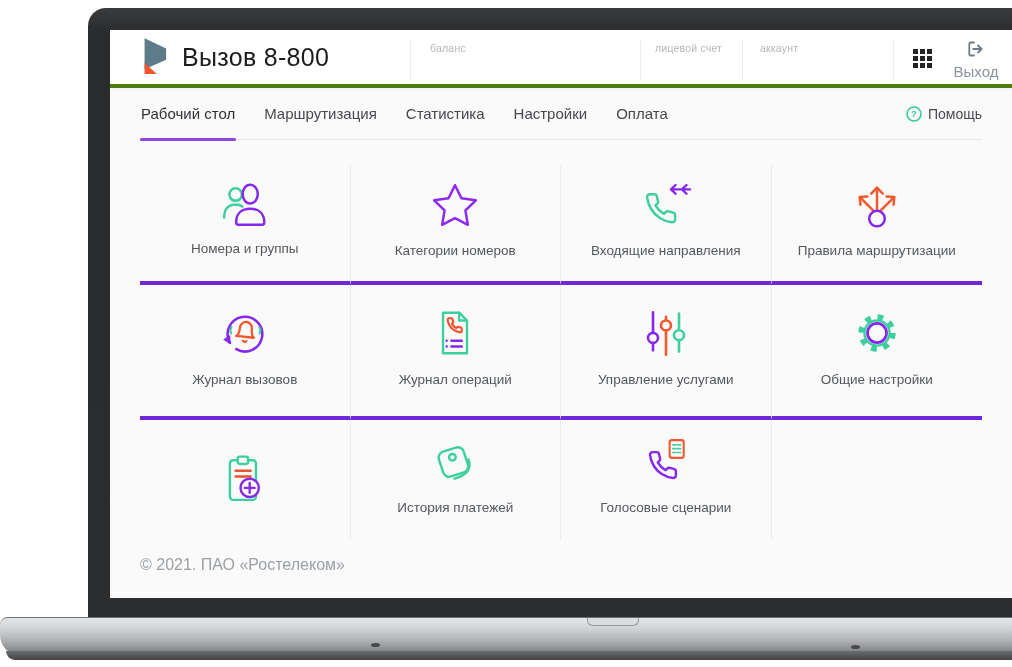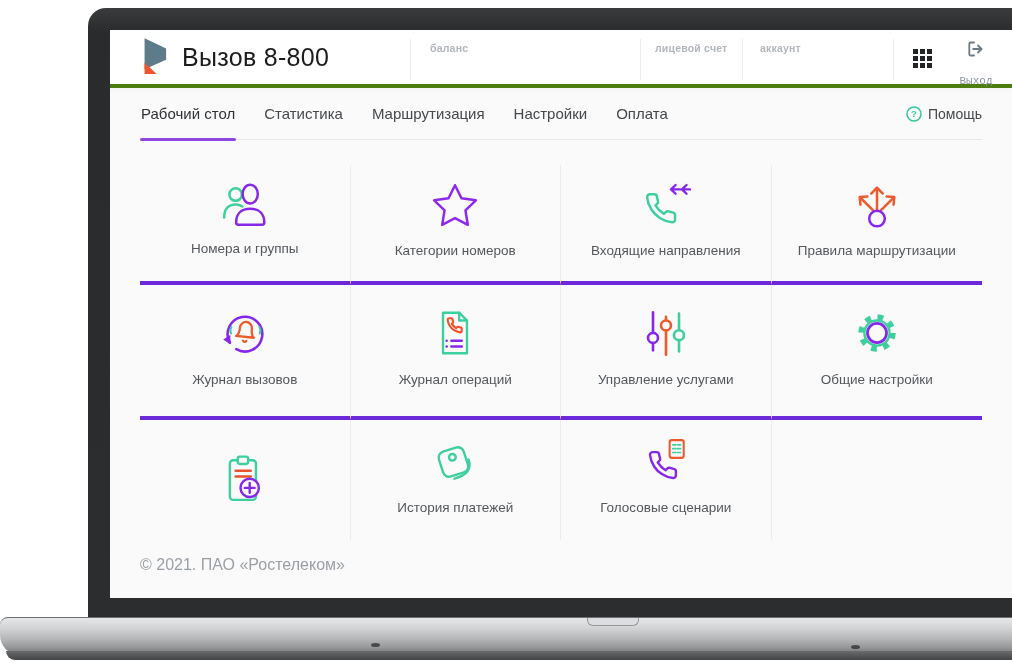--- a/index.html
+++ b/index.html
@@ -23,24 +23,24 @@
   .screen { position:absolute; left:110px; top:30px; width:902px; height:568px;
             background:#fff; overflow:hidden; }
 
   
   .app-header { position:relative; height:58px; background:#fff;
                 border-bottom:4px solid #4d7c0f; box-shadow:0 2px 3px rgba(0,0,0,.03);
                 display:flex; align-items:center; padding-left:28px; z-index:2; }
   .logo { width:30px; height:40px; margin-right:14px; flex:0 0 auto; }
   .app-title { font-size:25px; font-weight:500; color:#1c1c1e; letter-spacing:.3px; white-space:nowrap; }
   .hdr-sep { position:absolute; top:9px; height:41px; width:1px; background:#ececee; }
-  .hdr-field { position:absolute; top:12px; font-size:10.5px; color:#b2b6bb; letter-spacing:.2px;font-weight:bold; }
+  .hdr-field { position:absolute; top:12px; font-size:10.5px; color:#b2b6bb; letter-spacing:.2px; }
   .apps-btn { position:absolute; left:803px; top:19px; width:19px; height:19px; cursor:pointer; }
   .logout-btn { position:absolute; left:838px; top:11px; width:56px; text-align:center; cursor:pointer; }
-  .logout-btn .lbl { display:block; font-size:11px; color:#8c939b; margin-top:18px;font-family:Liberation Mono, monospace; }
+  .logout-btn .lbl { display:block; font-size:15px; color:#8c939b; margin-top:6px; }
 
   
   .content { position:relative; height:510px; background:#fafafa; padding:0 30px; }
 
   .tabs-row { display:flex; align-items:center; height:52px; border-bottom:1px solid #e7e7e9; }
   .tab { position:relative; margin-right:27px; font-size:15px; color:#45484c;
          padding:17px 1px; cursor:pointer; white-space:nowrap; }
   .tab.active { color:#303236; }
   .tab.active::after { content:""; position:absolute; left:0; right:0; bottom:-2px;
          height:3px; border-radius:2px; background:#9046e0; }
@@ -111,22 +111,22 @@
           <path d="M14.2 8 H6.2"></path>
         </svg>
         <span class="lbl">Выход</span>
       </div>
     </div>
 
     <div class="content">
 
       <div class="tabs-row">
         <div class="tab active">Рабочий стол</div>
+        <div class="tab">Маршрутизация</div>
         <div class="tab">Статистика</div>
-        <div class="tab">Маршрутизация</div>
         <div class="tab">Настройки</div>
         <div class="tab">Оплата</div>
         <div class="help-link">
           <svg width="16" height="16" viewBox="0 0 16 16">
             <circle cx="8" cy="8" r="7" fill="none" stroke="#35c79c" stroke-width="1.5"></circle>
             <text x="8" y="11.4" text-anchor="middle" font-size="9.5" font-weight="bold" fill="#35c79c">?</text>
           </svg>
           <span>Помощь</span>
         </div>
       </div>

